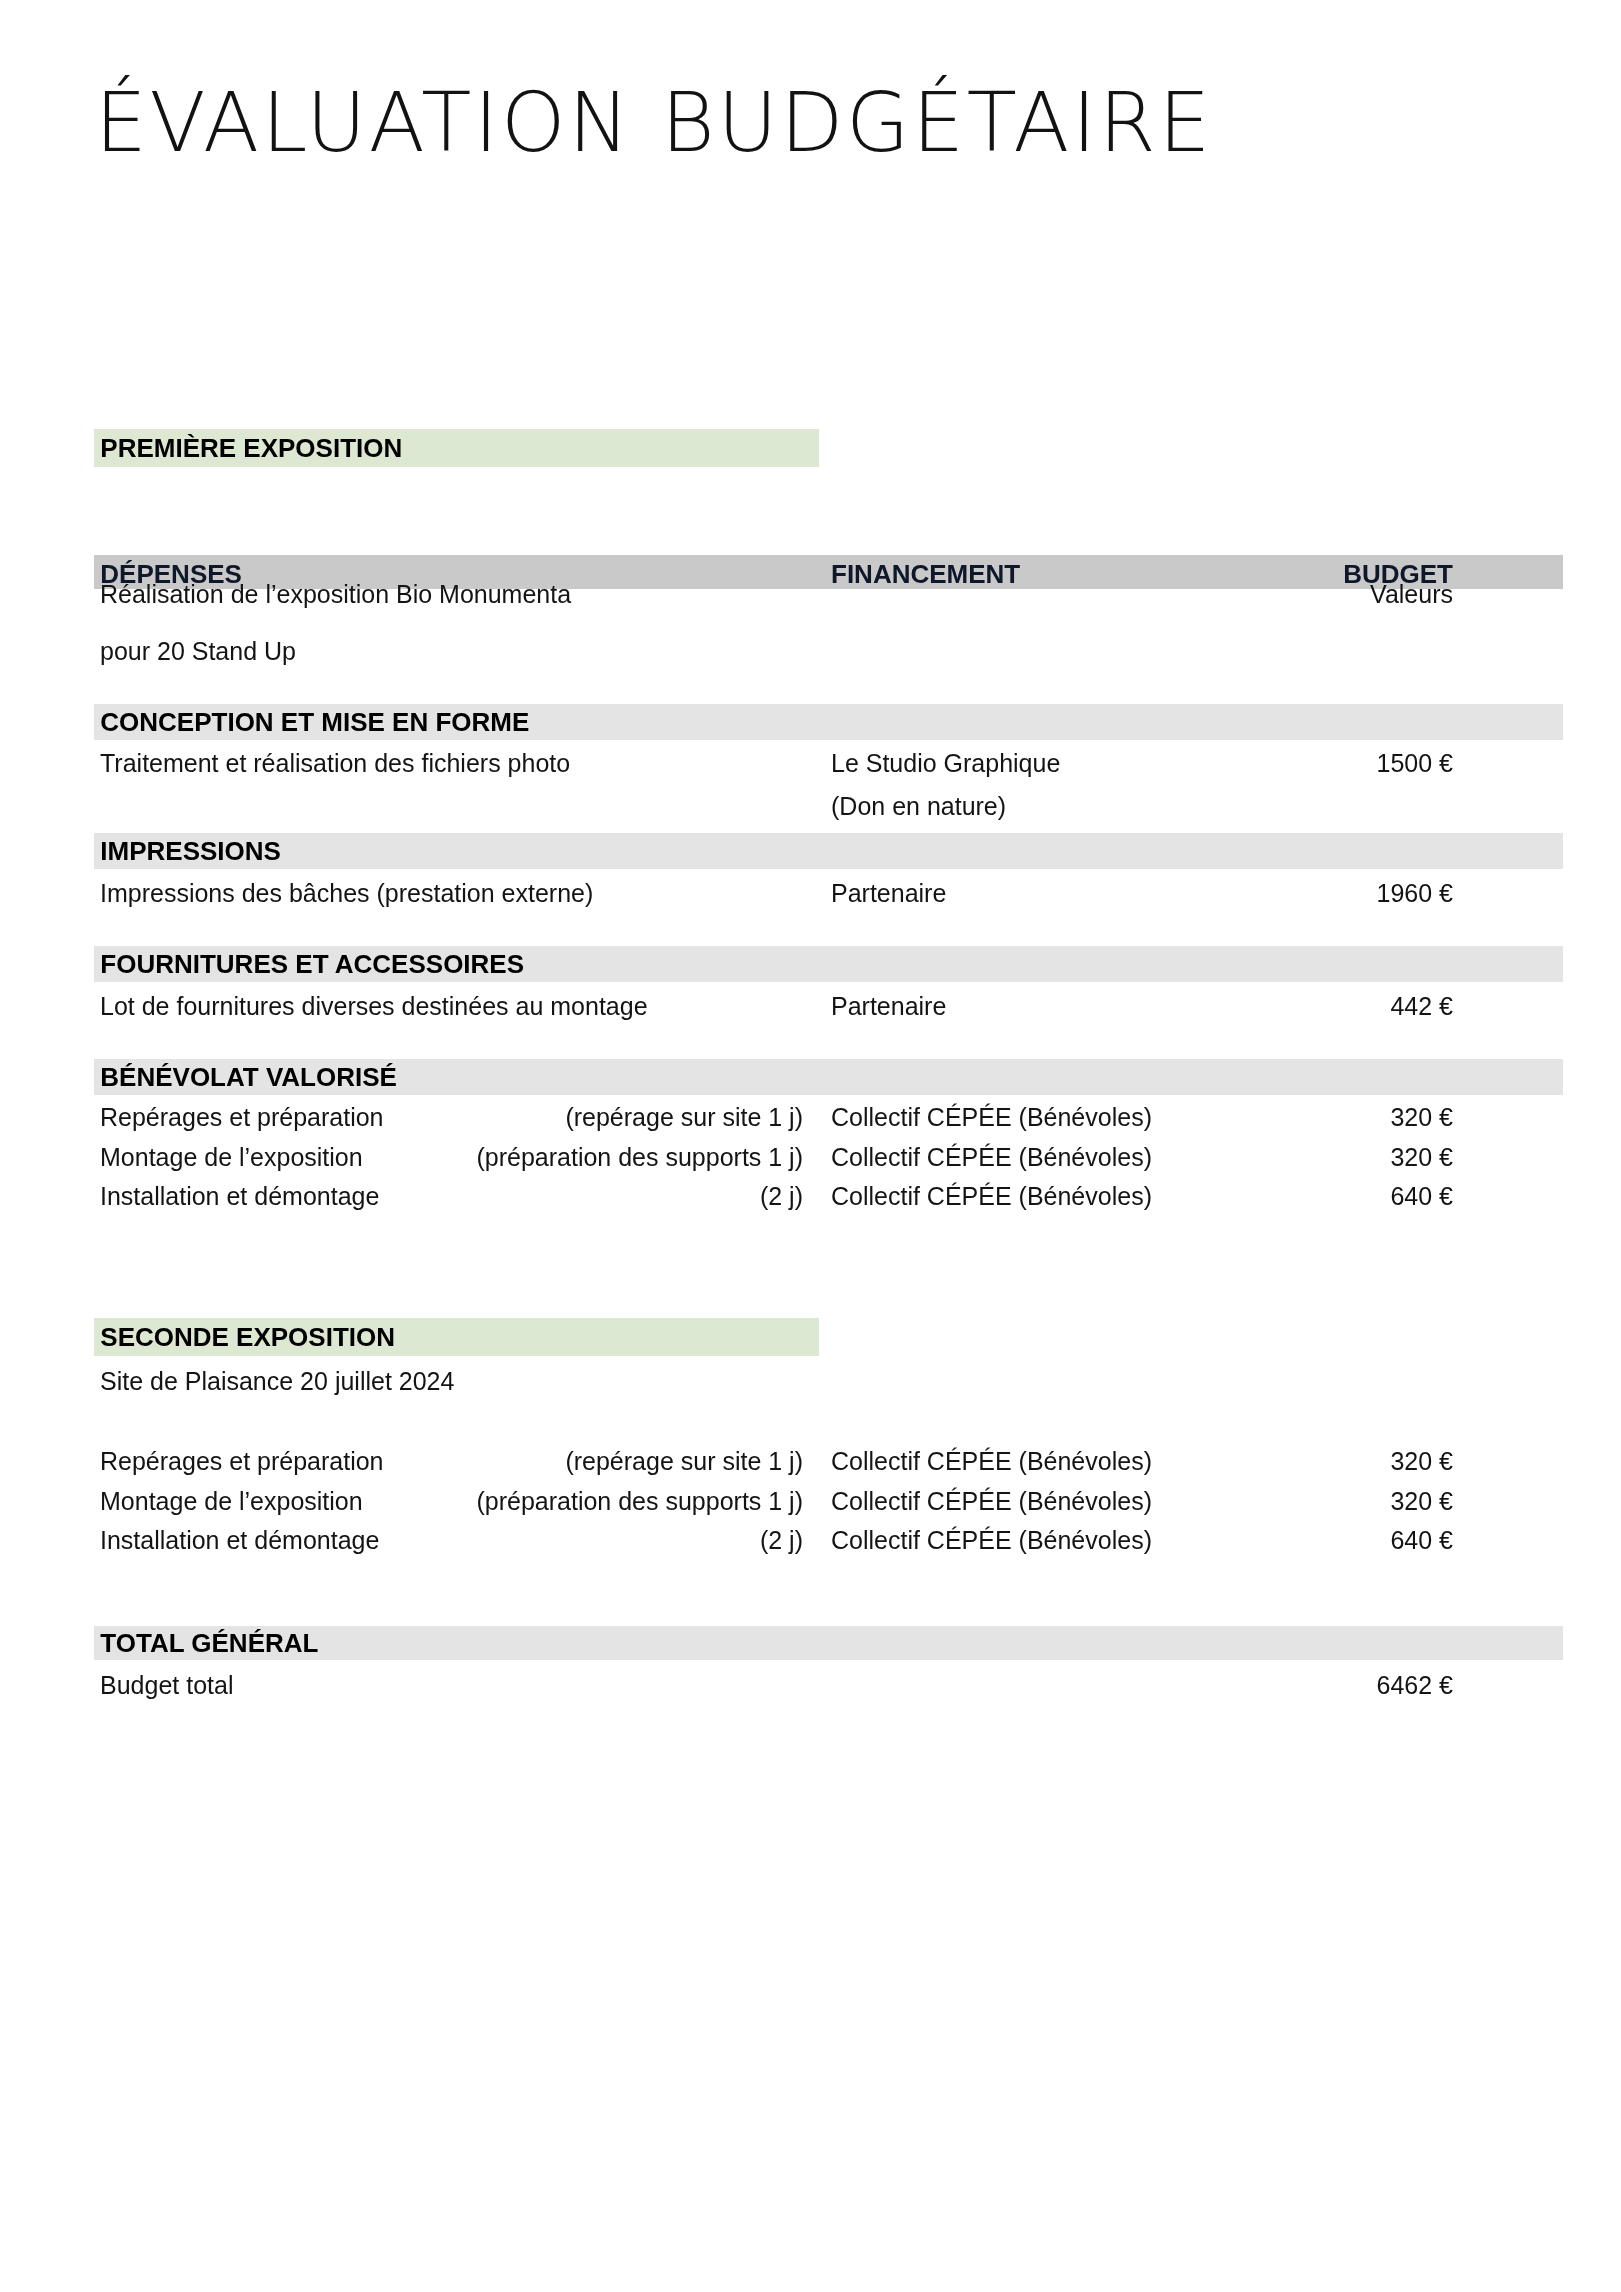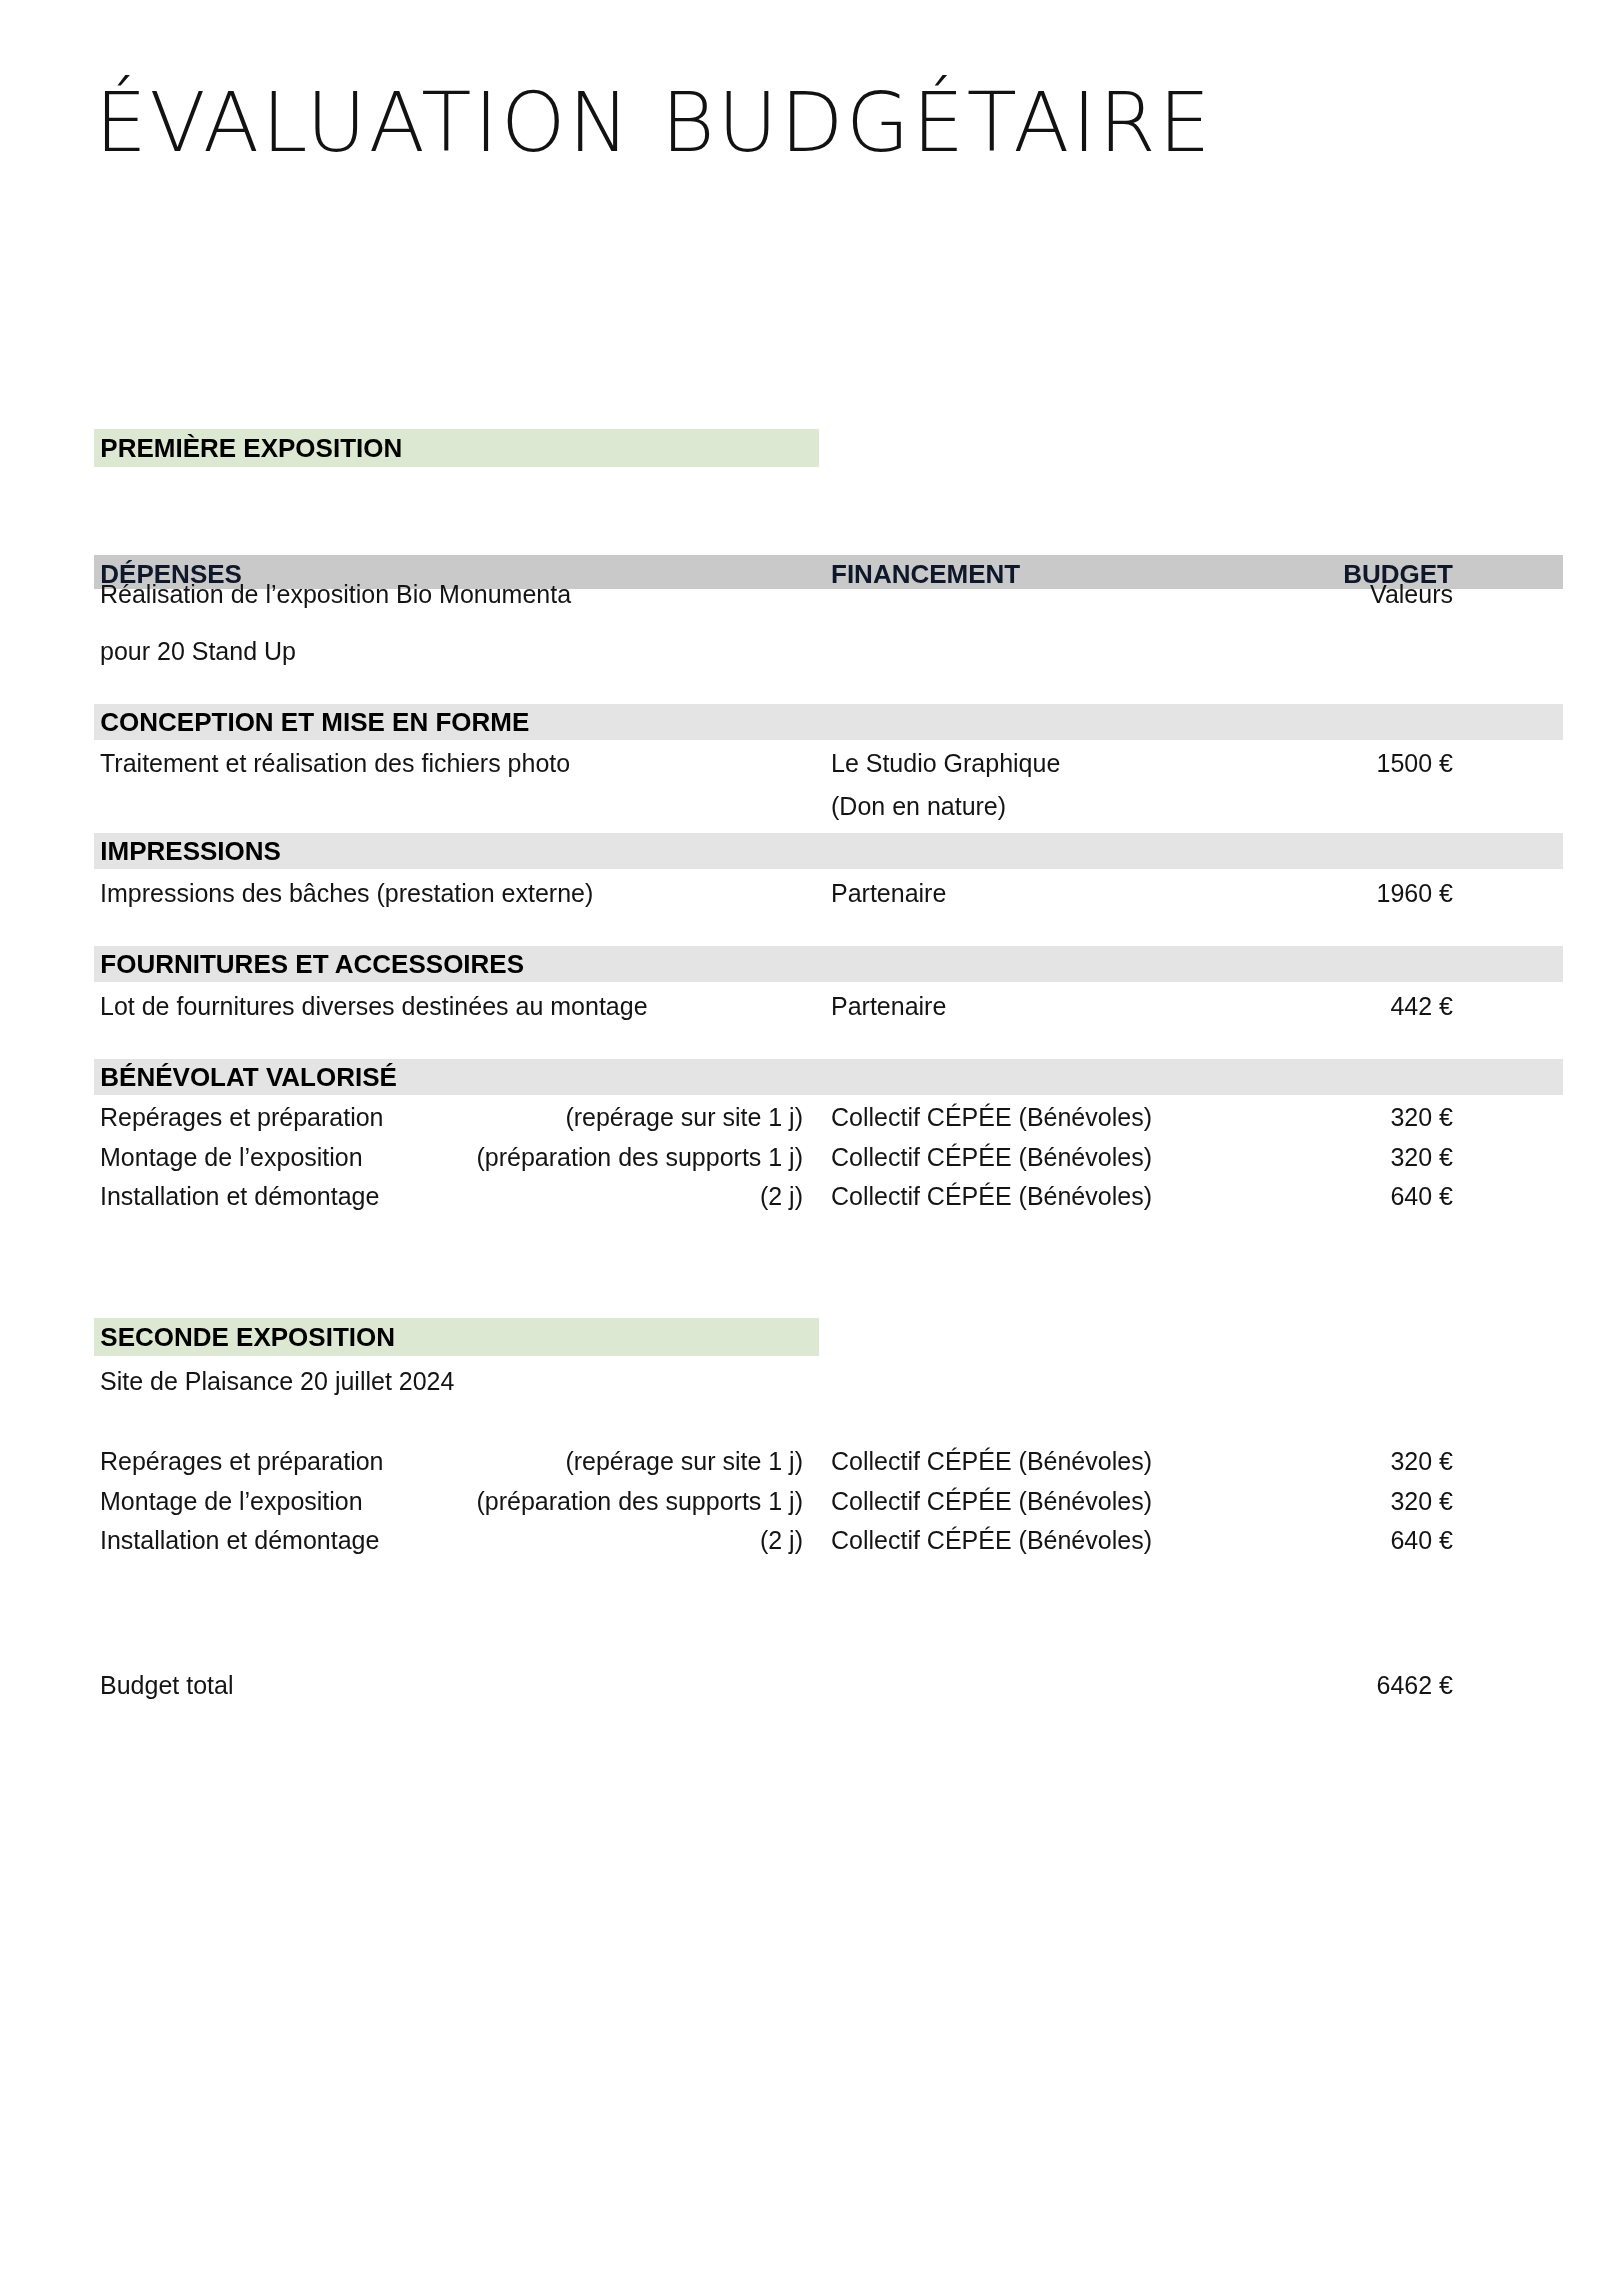--- a/index.html
+++ b/index.html
@@ -208,20 +208,23 @@
     <span class="c3">Collectif CÉPÉE (Bénévoles)</span>
     <span class="c4">320 €</span>
   </div>
   <div class="line" style="top:1526px;">
     <span class="c1">Installation et démontage</span>
     <span class="c2">(2 j)</span>
     <span class="c3">Collectif CÉPÉE (Bénévoles)</span>
     <span class="c4">640 €</span>
   </div>
 
+  <div class="band gray" style="top:1626px;height:34px;">
+    <span class="band-label">TOTAL GÉNÉRAL</span>
+  </div>
   <div class="line" style="top:1671px;">
     <span class="c1">Budget total</span>
     <span class="c4">6462 €</span>
   </div>
 
   <div class="logo-c"></div>
   <div class="logo-notch"></div>
   <div class="logo-epee">ÉPÉE</div>
   <div class="logo-photo">PHOTO</div>
   <div class="logo-underline"></div>

